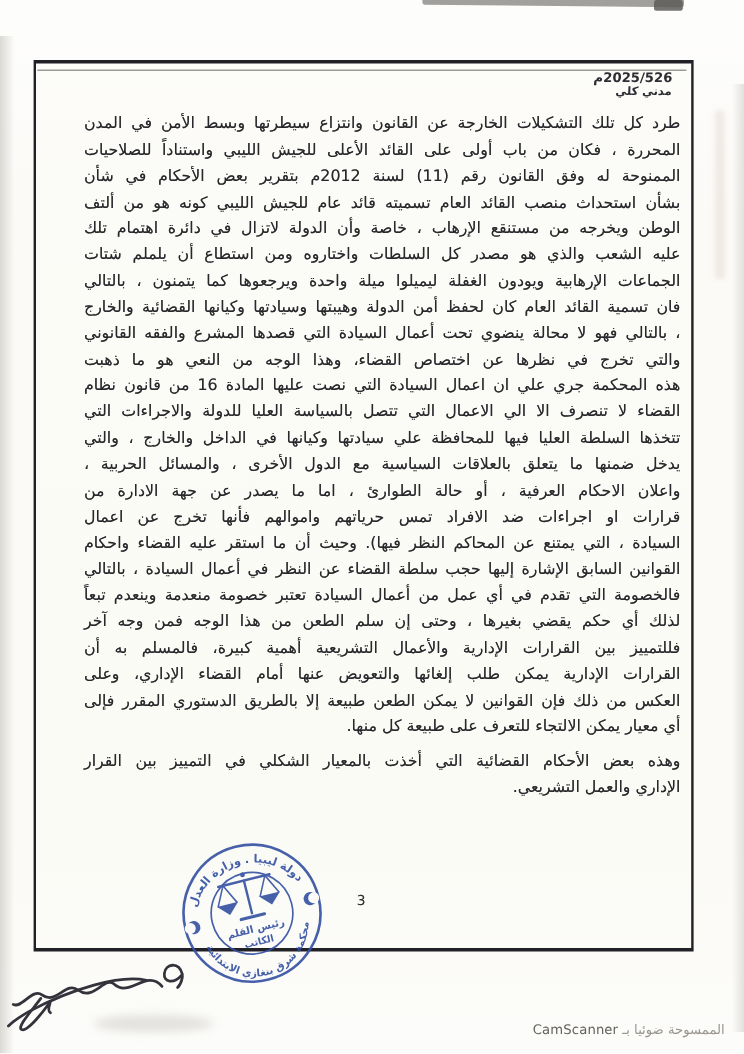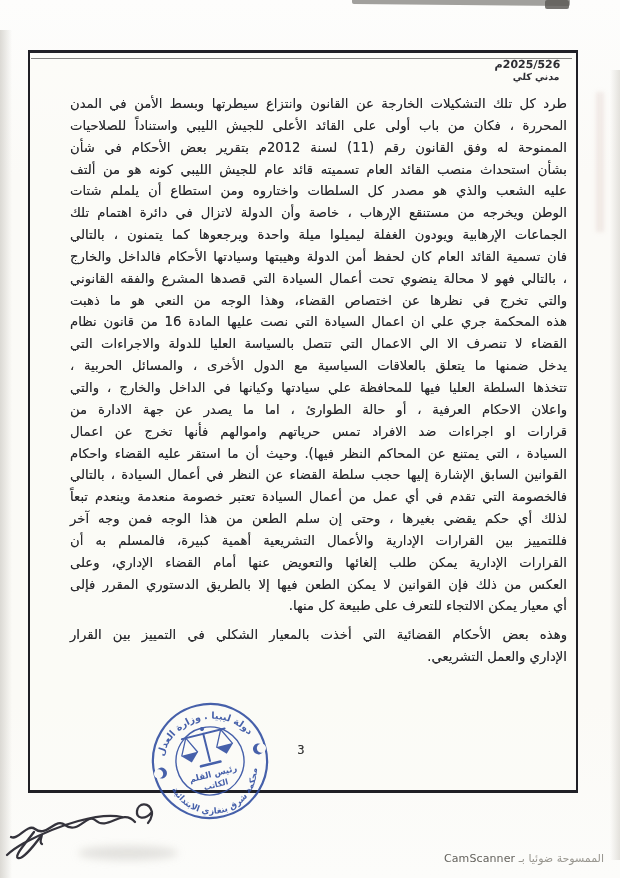--- a/index.html
+++ b/index.html
@@ -106,39 +106,39 @@
   <div class="case-annotation">
     <div class="num">2025/526م</div>
     <div class="type">مدني كلي</div>
   </div>
 
   <div class="document-body">
     <div class="tline">طرد كل تلك التشكيلات الخارجة عن القانون وانتزاع سيطرتها وبسط الأمن في المدن</div>
     <div class="tline">المحررة ، فكان من باب أولى على القائد الأعلى للجيش الليبي واستناداً للصلاحيات</div>
     <div class="tline">الممنوحة له وفق القانون رقم (11) لسنة 2012م بتقرير بعض الأحكام في شأن</div>
     <div class="tline">بشأن استحداث منصب القائد العام تسميته قائد عام للجيش الليبي كونه هو من ألتف</div>
+    <div class="tline">الوطن ويخرجه من مستنقع الإرهاب ، خاصة وأن الدولة لاتزال في دائرة اهتمام تلك</div>
     <div class="tline">عليه الشعب والذي هو مصدر كل السلطات واختاروه ومن استطاع أن يلملم شتات</div>
-    <div class="tline">الوطن ويخرجه من مستنقع الإرهاب ، خاصة وأن الدولة لاتزال في دائرة اهتمام تلك</div>
     <div class="tline">الجماعات الإرهابية ويودون الغفلة ليميلوا ميلة واحدة ويرجعوها كما يتمنون ، بالتالي</div>
-    <div class="tline">فان تسمية القائد العام كان لحفظ أمن الدولة وهيبتها وسيادتها الأحكام فالداخل والخارج</div>
+    <div class="tline">فان تسمية القائد العام كان لحفظ أمن الدولة وهيبتها وسيادتها وكيانها القضائية والخارج</div>
     <div class="tline">، بالتالي فهو لا محالة ينضوي تحت أعمال السيادة التي قصدها المشرع والفقه القانوني</div>
     <div class="tline">والتي تخرج في نظرها عن اختصاص القضاء،  وهذا الوجه من النعي هو ما ذهبت</div>
     <div class="tline">هذه المحكمة جري علي ان اعمال السيادة التي نصت عليها المادة 16 من قانون نظام</div>
     <div class="tline">القضاء لا تنصرف الا الي الاعمال التي تتصل بالسياسة العليا للدولة والاجراءات التي</div>
+    <div class="tline">تتخذها السلطة العليا فيها للمحافظة علي سيادتها وكيانها في الداخل والخارج ، والتي</div>
     <div class="tline">يدخل ضمنها ما يتعلق بالعلاقات السياسية مع الدول الأخرى ، والمسائل الحربية ،</div>
-    <div class="tline">تتخذها السلطة العليا فيها للمحافظة علي سيادتها وكيانها في الداخل والخارج ، والتي</div>
     <div class="tline">واعلان الاحكام العرفية ، أو حالة الطوارئ ، اما ما يصدر عن جهة الادارة من</div>
     <div class="tline">قرارات او اجراءات ضد الافراد تمس حرياتهم واموالهم فأنها تخرج عن اعمال</div>
     <div class="tline">السيادة ، التي يمتنع عن المحاكم النظر فيها). وحيث أن ما استقر عليه القضاء واحكام</div>
     <div class="tline">القوانين السابق الإشارة إليها حجب سلطة القضاء عن النظر في أعمال السيادة ، بالتالي</div>
     <div class="tline">فالخصومة التي تقدم في أي عمل من أعمال السيادة تعتبر خصومة منعدمة وينعدم تبعاً</div>
     <div class="tline">لذلك أي حكم يقضي بغيرها ، وحتى إن سلم الطعن من هذا الوجه فمن وجه آخر</div>
     <div class="tline">فللتمييز بين القرارات الإدارية والأعمال التشريعية أهمية كبيرة، فالمسلم به أن</div>
     <div class="tline">القرارات الإدارية يمكن طلب إلغائها والتعويض عنها أمام القضاء الإداري، وعلى</div>
-    <div class="tline">العكس من ذلك فإن القوانين لا يمكن الطعن فيها إلا بالطريق الدستوري المقرر فإلى</div>
+    <div class="tline">العكس من ذلك فإن القوانين لا يمكن الطعن طبيعة إلا بالطريق الدستوري المقرر فإلى</div>
     <div class="tline end">أي معيار يمكن الالتجاء للتعرف على طبيعة كل منها.</div>
     <div class="tline p2">وهذه بعض  الأحكام القضائية التي أخذت بالمعيار الشكلي في التمييز بين القرار</div>
     <div class="tline end">الإداري والعمل التشريعي.</div>
   </div>
 
   <div class="page-number">3</div>
 
   <svg class="court-stamp" viewBox="0 0 124 124">
     <g stroke="#3350a2" fill="none" stroke-width="2.2">
       <circle cx="62" cy="62" r="57"></circle>

